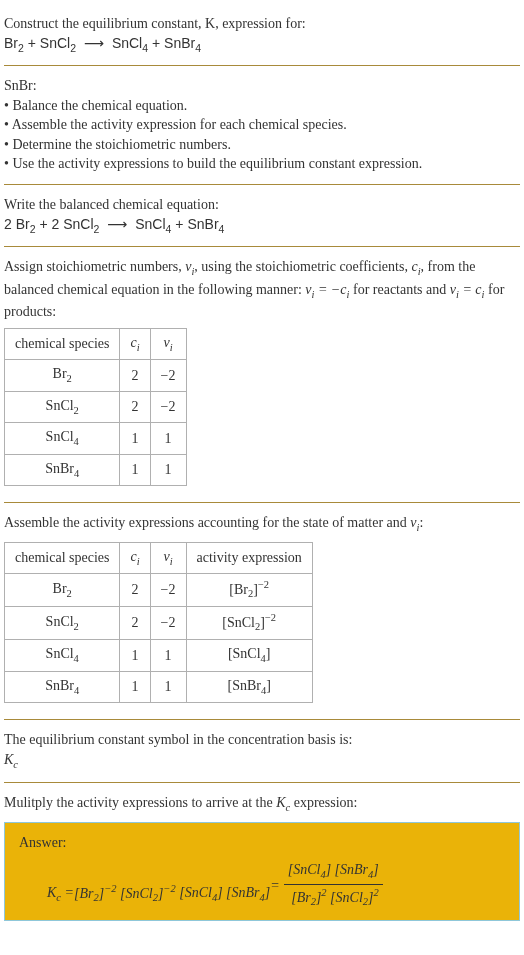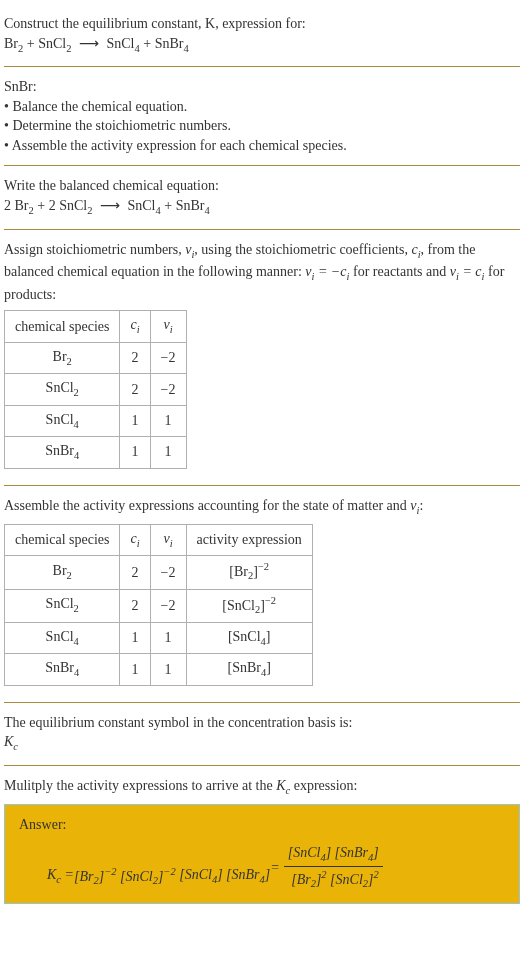--- a/index.html
+++ b/index.html
@@ -11,21 +11,21 @@
   width: 524px;
   padding: 8px 4px;
   line-height: 1.4;
 }
 .section { padding: 6px 0; }
 hr.sep {
   border: none;
   border-top: 1px solid #a88a3a;
   margin: 4px 0;
 }
-.eq { font-family: Liberation Serif, serif; }
+.eq { font-family: Liberation Sans, sans-serif; }
 sub { font-size: 0.75em; vertical-align: sub; }
 sup { font-size: 0.75em; vertical-align: super; }
 .arrow { display: inline-block; margin: 0 4px; }
 .plan ul { list-style: none; padding-left: 0; }
 .plan li::before { content: "• "; }
 table.data {
   border-collapse: collapse;
   margin: 6px 0;
 }
 table.data th, table.data td {
@@ -67,22 +67,23 @@
     <span><span>SnCl</span><sub>4</sub></span><span> + </span><span><span>SnBr</span><sub>4</sub></span>
   </div>
 </div>
 
 <hr class="sep">
 
 <div class="section plan">
   <div>SnBr:</div>
   <ul>
     <li>Balance the chemical equation.</li>
+    <li>Assemble the activity expression for each chemical species.</li>
     <li>Determine the stoichiometric numbers.</li>
-    <li>Assemble the activity expression for each chemical species.</li>
+    <li>Use the activity expressions to build the equilibrium constant expression.</li>
   </ul>
 </div>
 
 <hr class="sep">
 
 <div class="section">
   <div>Write the balanced chemical equation:</div>
   <div class="eq">
     <span>2 </span><span><span>Br</span><sub>2</sub></span><span> + </span><span>2 </span><span><span>SnCl</span><sub>2</sub></span>
     <span class="arrow">⟶</span>

